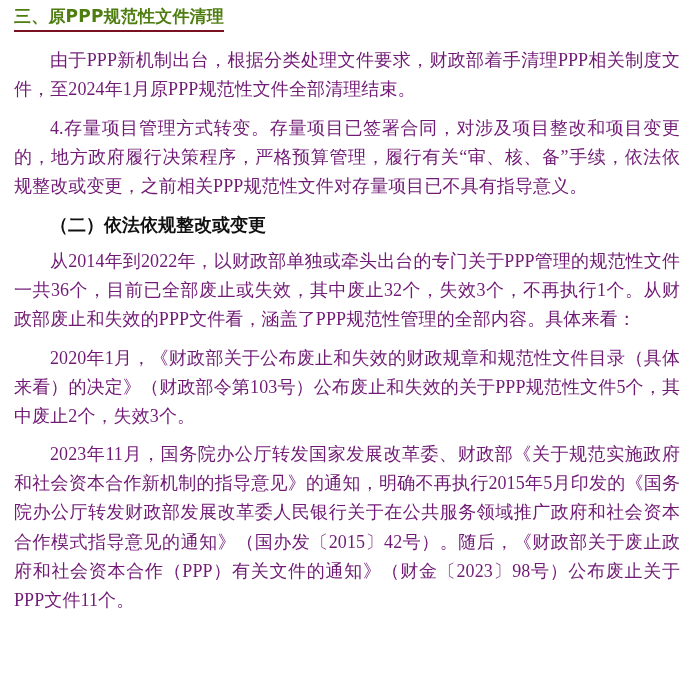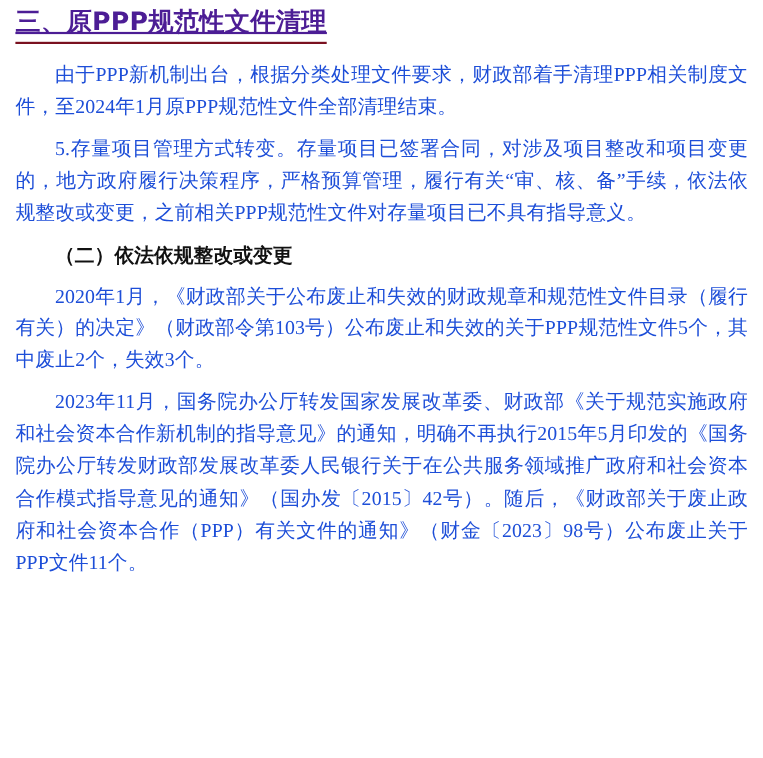--- a/index.html
+++ b/index.html
@@ -17,70 +17,70 @@
   .page {
     width: 694px;
     height: 689px;
     box-sizing: border-box;
     padding: 6px 14px 0 14px;
     position: relative;
   }
   .heading1 {
     font-family: "DejaVu Sans", "Liberation Sans", sans-serif;
     font-weight: bold;
-    font-size: 23px;
-    color: #4c1d95;
+    font-size: 17px;
+    color: #4d7c0f;
     letter-spacing: 0.2px;
     margin: 0 0 6px 0;
     padding: 0 0 3px 0;
     display: inline-block;
     border-bottom: 2.5px solid #7a1120;
     line-height: 1.25;
-    text-decoration: underline;
   }
   .heading1-wrap {
     margin-bottom: 8px;
   }
   .heading2 {
     font-family: "DejaVu Sans", "Liberation Sans", sans-serif;
     font-weight: bold;
     font-size: 18px;
     color: #111111;
     margin: 11px 0 9px 0;
     text-indent: 2em;
     line-height: 1.45;
   }
   p.body {
     font-size: 18px;
     line-height: 1.62;
     margin: 0 0 9px 0;
     text-indent: 2em;
     text-align: justify;
     text-justify: inter-ideograph;
-    color: #1d4ed8;
+    color: #701a75;
     letter-spacing: 0.1px;
   }
   p.body:last-child {
     margin-bottom: 0;
   }
 </style>
 </head>
 <body>
 
 <div class="page">
   <div class="heading1-wrap">
     <div class="heading1">三、原PPP规范性文件清理</div>
   </div>
 
   <p class="body">由于PPP新机制出台，根据分类处理文件要求，财政部着手清理PPP相关制度文件，至2024年1月原PPP规范性文件全部清理结束。</p>
 
 
 
-  <p class="body">5.存量项目管理方式转变。存量项目已签署合同，对涉及项目整改和项目变更的，地方政府履行决策程序，严格预算管理，履行有关“审、核、备”手续，依法依规整改或变更，之前相关PPP规范性文件对存量项目已不具有指导意义。</p>
+  <p class="body">4.存量项目管理方式转变。存量项目已签署合同，对涉及项目整改和项目变更的，地方政府履行决策程序，严格预算管理，履行有关“审、核、备”手续，依法依规整改或变更，之前相关PPP规范性文件对存量项目已不具有指导意义。</p>
 
   <div class="heading2">（二）依法依规整改或变更</div>
 
+  <p class="body">从2014年到2022年，以财政部单独或牵头出台的专门关于PPP管理的规范性文件一共36个，目前已全部废止或失效，其中废止32个，失效3个，不再执行1个。从财政部废止和失效的PPP文件看，涵盖了PPP规范性管理的全部内容。具体来看：</p>
 
-  <p class="body">2020年1月，《财政部关于公布废止和失效的财政规章和规范性文件目录（履行有关）的决定》（财政部令第103号）公布废止和失效的关于PPP规范性文件5个，其中废止2个，失效3个。</p>
+  <p class="body">2020年1月，《财政部关于公布废止和失效的财政规章和规范性文件目录（具体来看）的决定》（财政部令第103号）公布废止和失效的关于PPP规范性文件5个，其中废止2个，失效3个。</p>
 
   <p class="body">2023年11月，国务院办公厅转发国家发展改革委、财政部《关于规范实施政府和社会资本合作新机制的指导意见》的通知，明确不再执行2015年5月印发的《国务院办公厅转发财政部发展改革委人民银行关于在公共服务领域推广政府和社会资本合作模式指导意见的通知》（国办发〔2015〕42号）。随后，《财政部关于废止政府和社会资本合作（PPP）有关文件的通知》（财金〔2023〕98号）公布废止关于PPP文件11个。</p>
 
 </div>
 
 </body></html>

